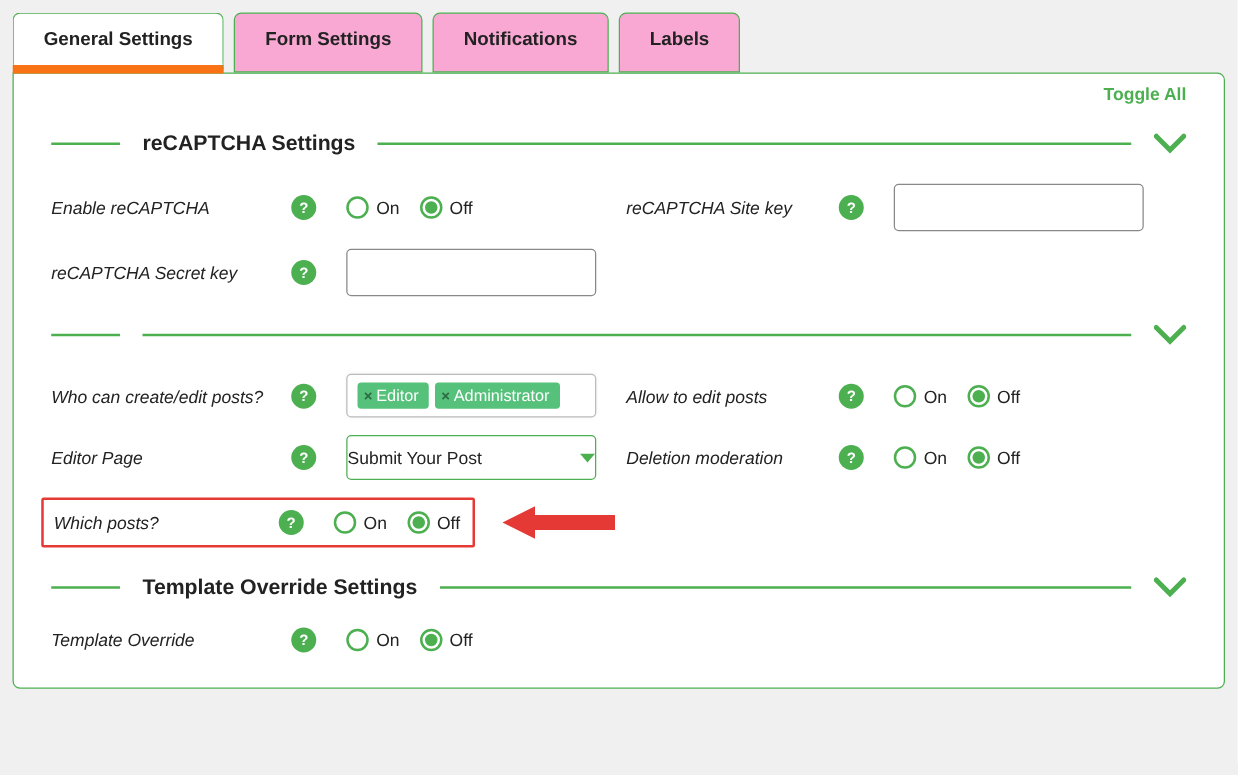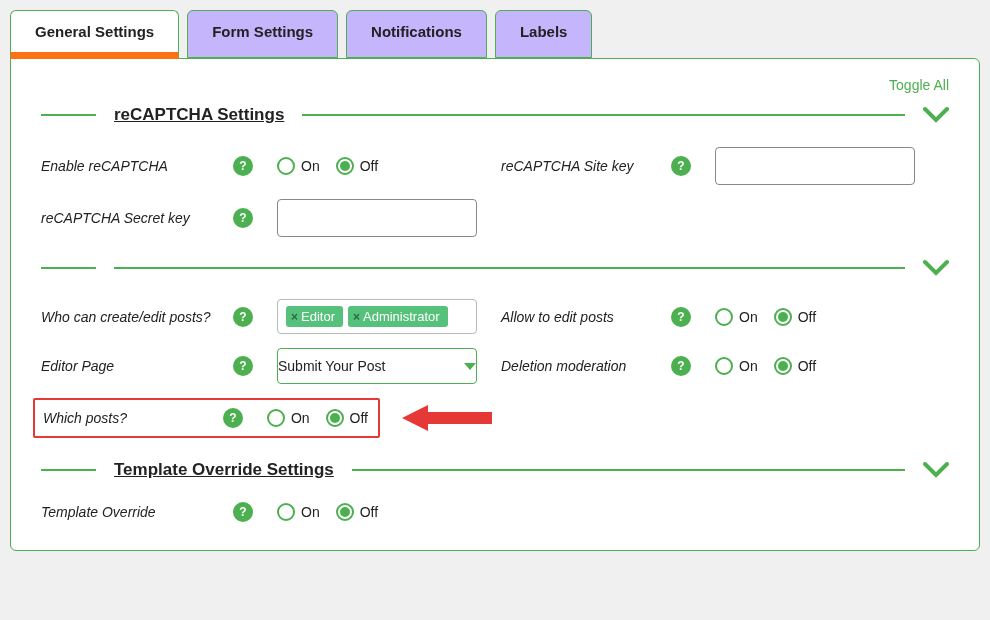--- a/index.html
+++ b/index.html
@@ -13,21 +13,21 @@
     width: 990px;
   }
   .tabs {
     display: flex;
     gap: 8px;
     position: relative;
     z-index: 2;
   }
   .tab {
     padding: 12px 24px;
-    background: #c4b5fd;
+    background: #f9a8d4;
     border: 1px solid #4CAF50;
     border-radius: 6px 6px 0 0;
     font-weight: 600;
     font-size: 15px;
     cursor: pointer;
     position: relative;
     color: #222;
   }
   .tab.active {
     background: #fff;
@@ -36,24 +36,24 @@
   }
   .panel {
     border: 1px solid #4CAF50;
     border-radius: 0 6px 6px 6px;
     background: #fff;
     padding: 24px 30px 28px;
     position: relative;
   }
   .toggle-all {
     position: absolute;
-    top: 18px;
+    top: 8px;
     right: 30px;
     color: #4CAF50;
-    font-weight: 400;
+    font-weight: 700;
     font-size: 14px;
     cursor: pointer;
   }
   .section {
     margin-top: 22px;
   }
   .section:first-of-type { margin-top: 38px; }
   .section-header {
     display: flex;
     align-items: center;
@@ -63,21 +63,20 @@
   .section-header .line-left {
     height: 2px;
     width: 55px;
     background: #4CAF50;
   }
   .section-header .title {
     font-weight: 700;
     font-size: 17px;
     color: #222;
     white-space: nowrap;
-    text-decoration: underline;
   }
   .section-header .line-right {
     height: 2px;
     flex: 1;
     background: #4CAF50;
   }
   .chevron {
     color: #4CAF50;
     cursor: pointer;
     display:flex;

